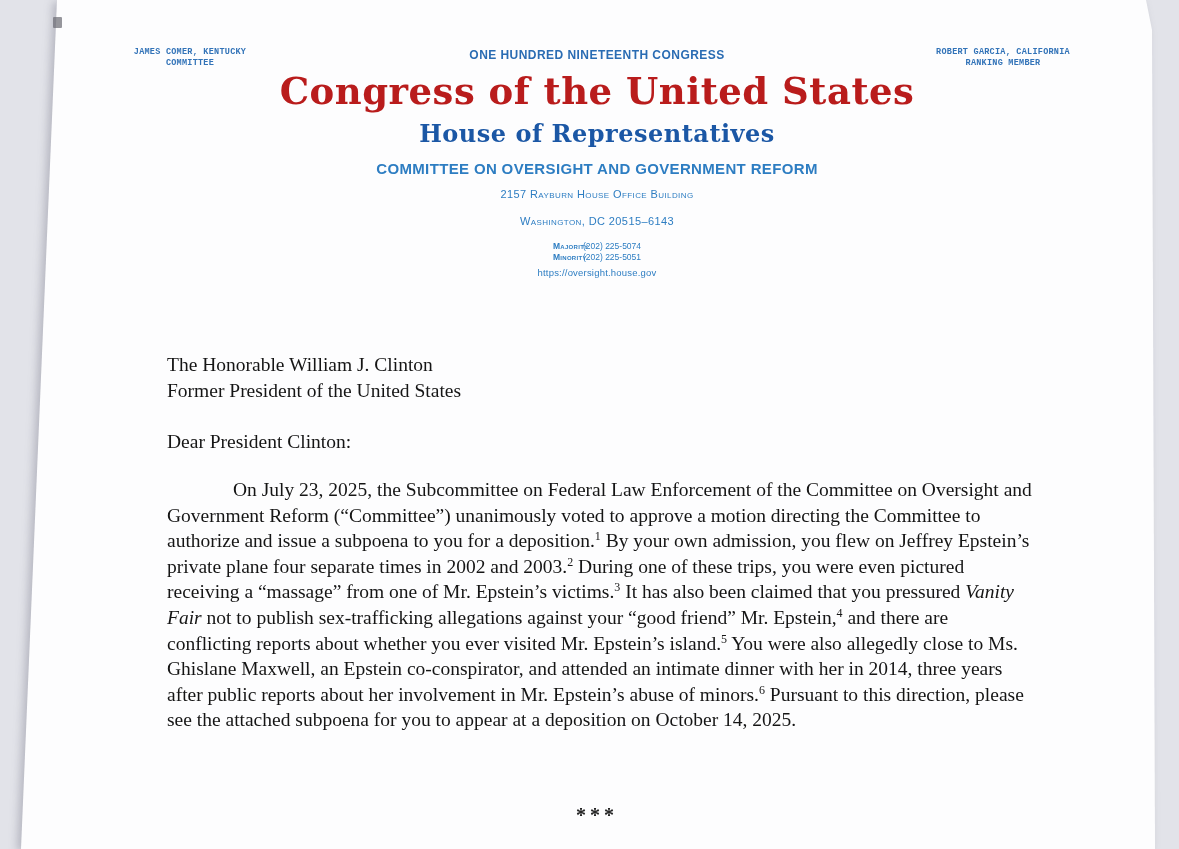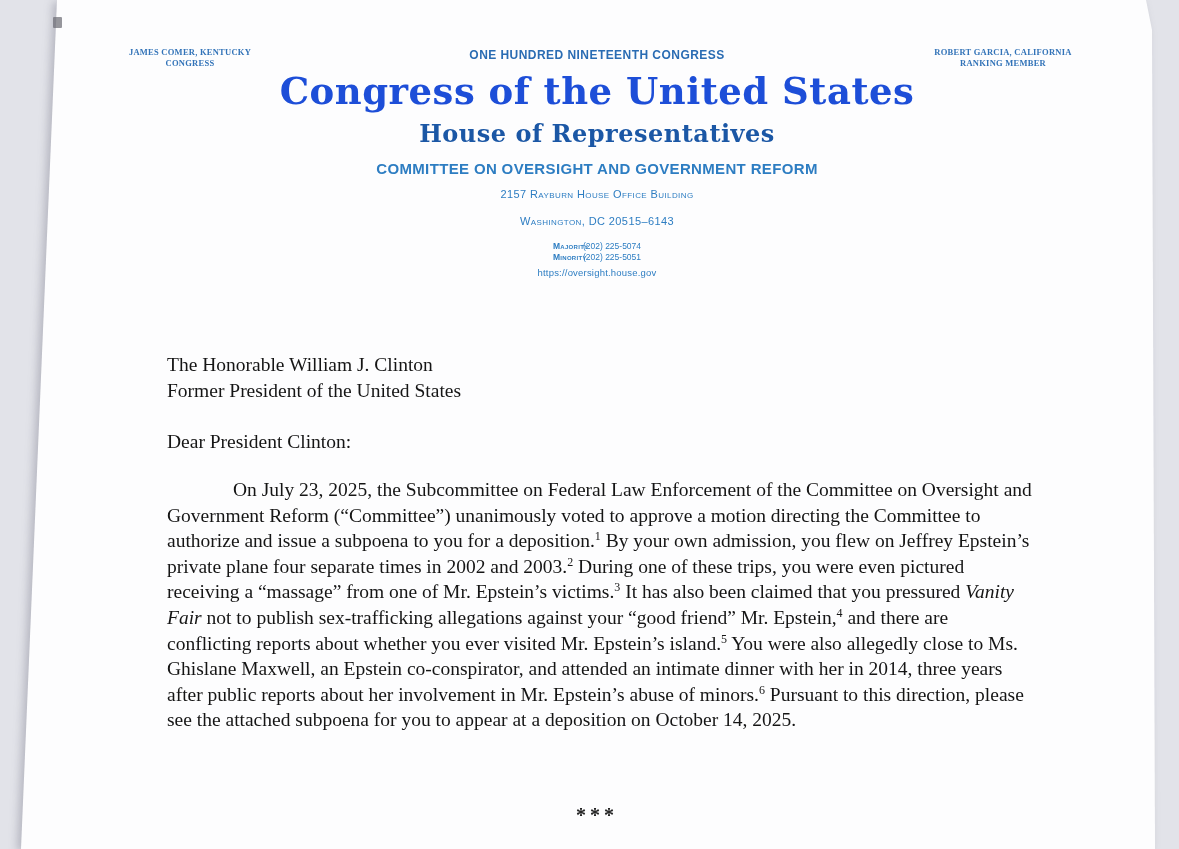--- a/index.html
+++ b/index.html
@@ -17,29 +17,29 @@
     clip-path:polygon(57px 0px,1146px 0px,1152px 30px,1155px 849px,21px 849px);
   }
   .corner-mark{position:absolute;left:53px;top:17px;width:9px;height:11px;background:#6a6a72;opacity:.7;border-radius:1px;}
   .content{position:absolute;inset:0;color:#161616;}
 
   .center-col{position:absolute;left:30px;right:15px;text-align:center;}
   .sans{font-family:"Liberation Sans", sans-serif;}
 
   .corner-block{
     position:absolute;top:47px;width:200px;text-align:center;
-    font-family:Liberation Serif, serif;
+    font-family:Liberation Mono, monospace;
     font-size:8.5px;font-weight:bold;letter-spacing:.25px;
     color:#3273b8;line-height:11px;
   }
   .corner-left{left:90px;}
   .corner-right{left:903px;}
 
   .congress-session{top:48px;font-size:12px;font-weight:bold;letter-spacing:.45px;color:#2a6cb3;}
-  .congress-title{top:69px;font-family:"DejaVu Serif", serif;font-weight:bold;font-size:37px;color:#1d4ed8;letter-spacing:.5px;}
+  .congress-title{top:69px;font-family:"DejaVu Serif", serif;font-weight:bold;font-size:37px;color:#b91c1c;letter-spacing:.5px;}
   .house-title{top:119px;font-family:"DejaVu Serif", serif;font-weight:bold;font-size:24px;color:#1b57a5;letter-spacing:.5px;}
   .committee-line{top:160px;font-size:15px;font-weight:bold;letter-spacing:.35px;color:#2d7dc2;}
   .addr-line{font-variant:small-caps;font-weight:normal;letter-spacing:.4px;color:#2d7dc2;font-size:11px;}
   .addr1{top:188px;}
   .addr2{top:215px;}
 
   .phones{top:241px;color:#2d7dc2;font-size:8.5px;line-height:11px;}
   .phones .inner{display:inline-block;text-align:left;}
   .phone-label{display:inline-block;width:30px;font-variant:small-caps;font-weight:bold;letter-spacing:.3px;}
   .website{top:267px;color:#2d7dc2;font-size:9.5px;letter-spacing:.2px;}
@@ -60,21 +60,21 @@
 
 <div class="photo-wrap">
   <div class="page"></div>
 </div>
 <div class="corner-mark"></div>
 
 <div class="content">
 
   <div class="corner-block corner-left">
     <div>JAMES COMER, KENTUCKY</div>
-    <div>CONGRESS</div>
+    <div>COMMITTEE</div>
   </div>
 
   <div class="center-col congress-session sans">ONE HUNDRED NINETEENTH CONGRESS</div>
 
   <div class="corner-block corner-right">
     <div>ROBERT GARCIA, CALIFORNIA</div>
     <div>RANKING MEMBER</div>
   </div>
 
   <div class="center-col congress-title">Congress of the United States</div>

